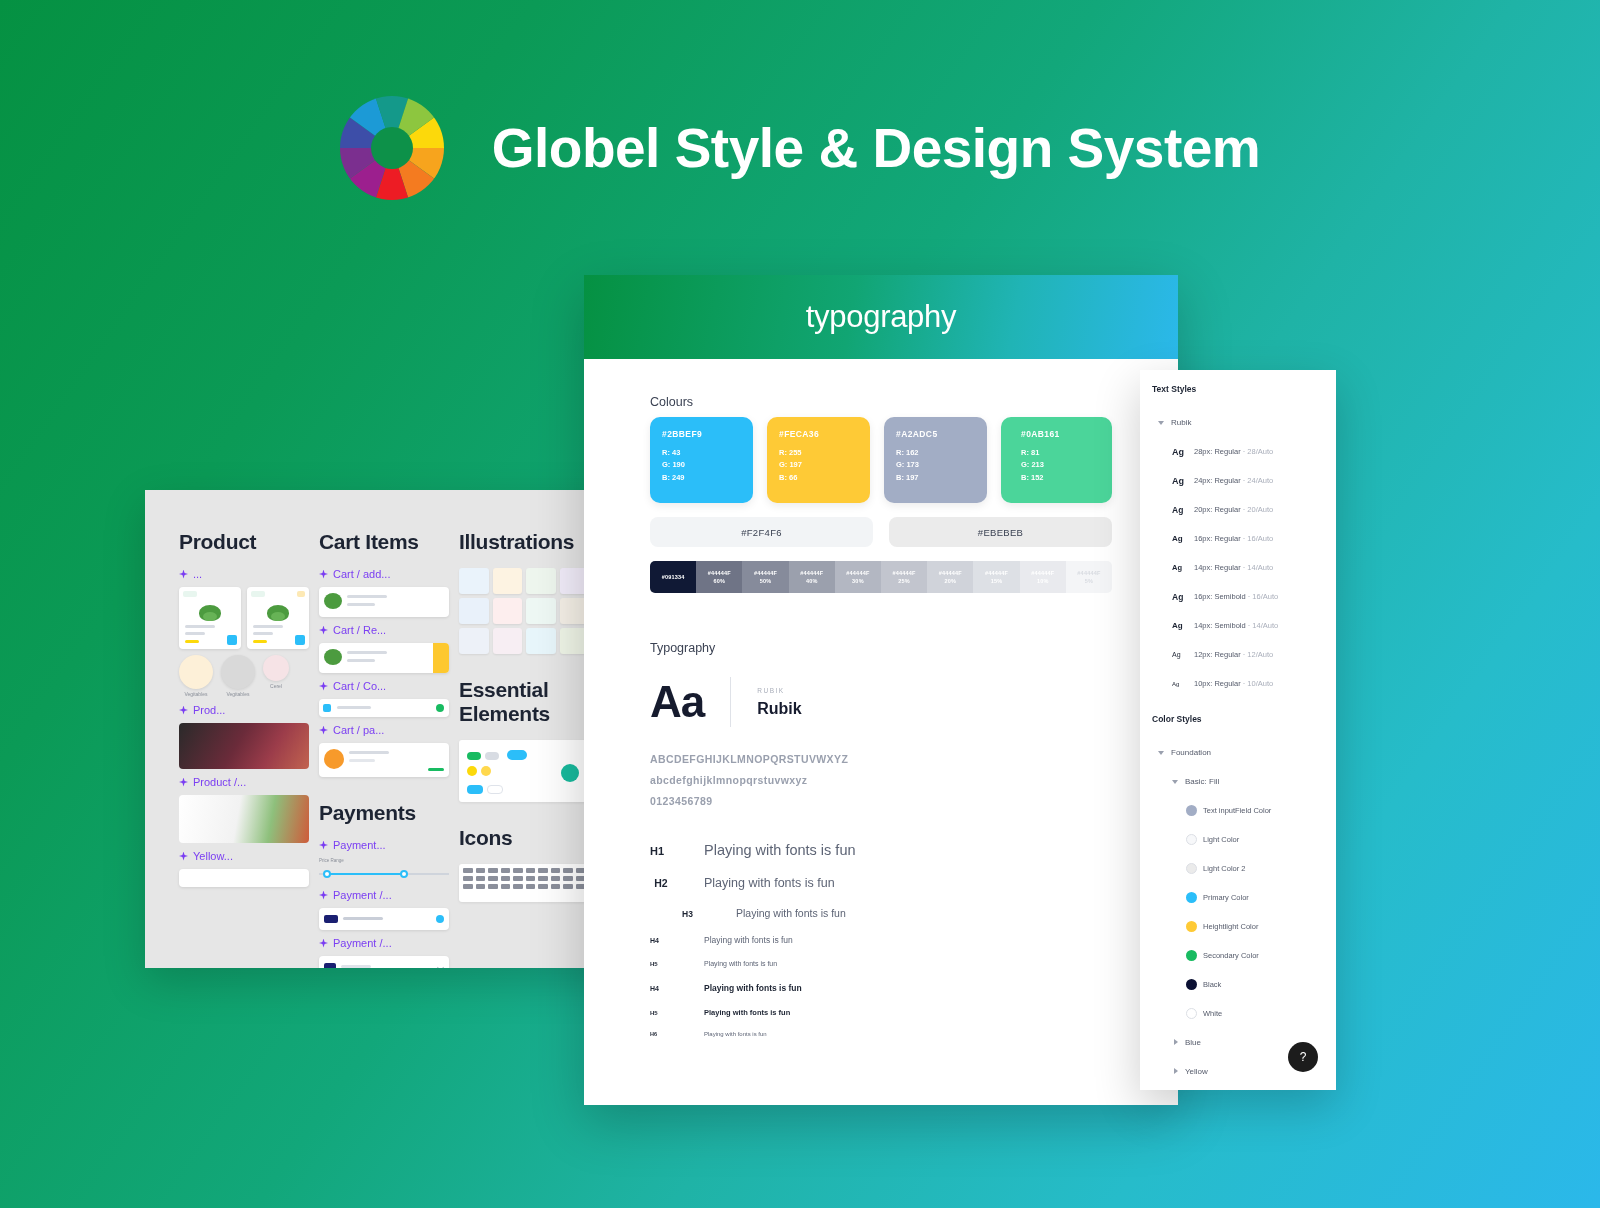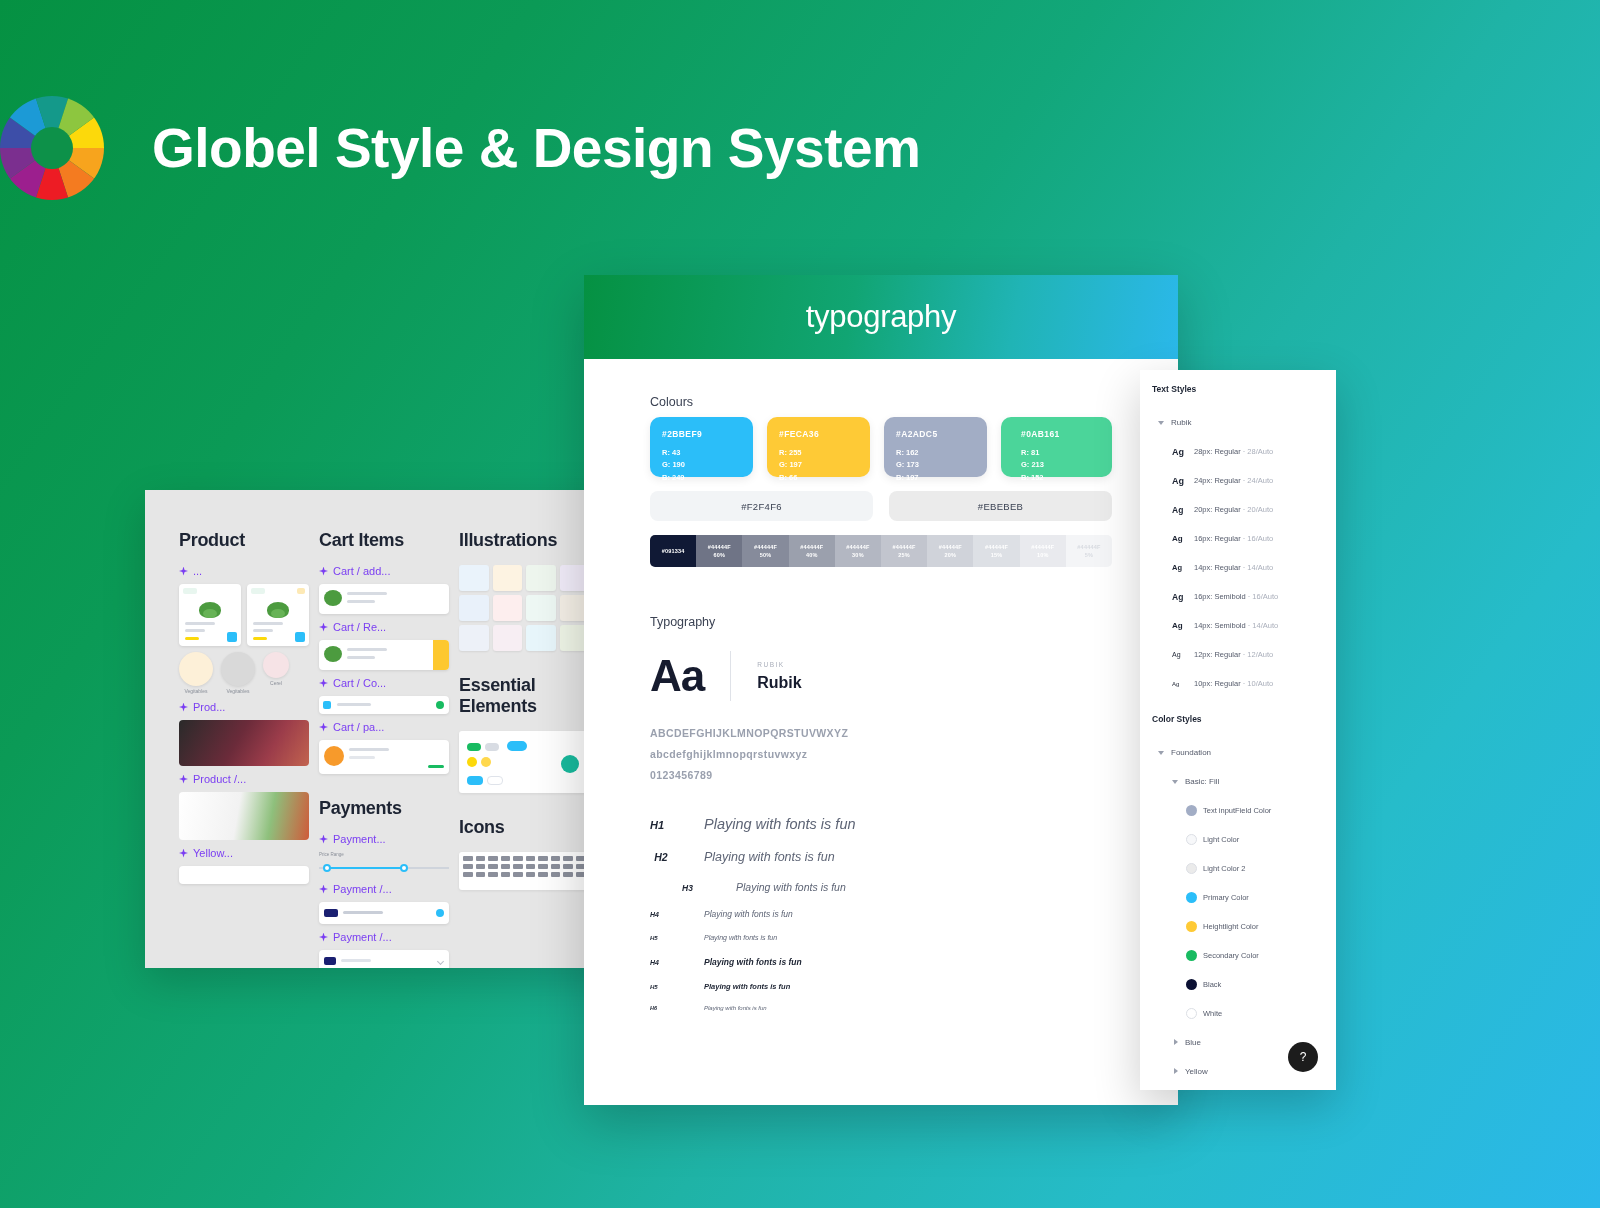--- a/index.html
+++ b/index.html
@@ -12,20 +12,21 @@
     background: linear-gradient(125deg, #059142 0%, #0b9a56 22%, #12a77a 45%, #1fb3a6 62%, #26bcca 80%, #2bb8ea 100%);
     position: relative;
   }
 
   
   .header {
     position: absolute;
     top: 96px; left: 0; right: 0;
     display: flex;
     align-items: center;
+    justify-content: center;
     gap: 48px;
   }
   .logo-wheel {
     width: 104px; height: 104px;
     border-radius: 50%;
     position: relative;
     overflow: hidden;
     flex: 0 0 auto;
   }
   .logo-wheel .seg {
@@ -58,21 +59,21 @@
     left: 145px; top: 490px;
     width: 478px; height: 478px;
     background: #e6e6e6;
     box-shadow: 0 14px 40px rgba(0,0,0,.18);
     padding: 40px 34px;
     overflow: hidden;
   }
   .comp-cols { display: flex; gap: 10px; }
   .comp-col { flex: 1; min-width: 0; }
   .comp-h {
-    font-size: 18px; font-weight: bold; color: #1d2433;
+    font-size: 21px; font-weight: bold; color: #1d2433;
     margin-bottom: 14px; letter-spacing: -0.3px;
   }
   .comp-h.second { margin-top: 24px; }
   .comp-item {
     display: flex; align-items: center; gap: 5px;
     margin: 7px 0;
   }
   .diamond {
     width: 9px; height: 9px; flex: 0 0 auto;
     background: #7b3ff2;
@@ -126,21 +127,21 @@
     height: 84px;
     background: linear-gradient(100deg,#059142 0%,#11a573 45%,#20b4b5 72%,#2bb8ea 100%);
     display:flex; align-items:center; justify-content:center;
   }
   .typo-banner span { color:#fff; font-size:31px; letter-spacing:-0.3px; }
   .typo-body { padding: 36px 66px 0; background:#fff; height: calc(100% - 84px); }
   .sec-label { font-size: 12.5px; color:#3b4253; margin-bottom: 8px; }
 
   .swatches { display:flex; gap:14px; }
   .swatch {
-    flex:1; height:60px; border-radius:10px;
+    flex:1; height:86px; border-radius:10px;
     padding:12px 12px 0; color:#ffffff;
     box-shadow: 0 3px 8px rgba(0,0,0,.08);
   }
   .swatch .hex { font-size:8.5px; font-weight:bold; letter-spacing:.4px; margin-bottom:8px; }
   .swatch .rgb { font-size:7.5px; font-weight:bold; line-height:1.65; }
 
   .lightbars { display:flex; gap:16px; margin-top:14px; }
   .lightbar {
     flex:1; height:30px; border-radius:8px;
     display:flex; align-items:center; justify-content:center;
@@ -155,21 +156,21 @@
   }
 
   .typo-head { font-size:12.5px; color:#3b4253; margin:48px 0 22px; }
   .aa-row { display:flex; align-items:center; gap:26px; margin-bottom:22px; }
   .aa { font-size:44px; font-weight:bold; color:#161b2e; letter-spacing:-1px; line-height:1; }
   .aa-div { width:1px; height:50px; background:#dfe2e8; }
   .aa-meta .fam { font-size:6.5px; color:#a9aeba; letter-spacing:1.5px; margin-bottom:6px; }
   .aa-meta .name { font-size:16px; font-weight:bold; color:#161b2e; }
   .alpha { font-size:10.5px; font-weight:bold; color:#9aa0ae; line-height:2; letter-spacing:.4px; }
 
-  .hrow { display:flex; align-items:baseline; gap:32px;font-style:italic; }
+  .hrow { display:flex; align-items:baseline; gap:32px; }
   .hrow .tag-h { width:22px; font-weight:bold; color:#1d2433; flex:0 0 22px; }
   .hrow .sample { color:#5d6475; }
   .h1 { margin-top:30px; } .h1 .tag-h{font-size:11px;} .h1 .sample{font-size:14.5px;}
   .h2 { margin-top:18px;text-align:center; } .h2 .tag-h{font-size:10.5px;} .h2 .sample{font-size:12.5px;}
   .h3 { margin-top:17px; } .h3 .tag-h{font-size:8.5px;margin-left:32px;} .h3 .sample{font-size:10.5px;}
   .h4 { margin-top:16px; } .h4 .tag-h{font-size:7px;} .h4 .sample{font-size:8.5px;}
   .h5 { margin-top:15px; } .h5 .tag-h{font-size:6px;} .h5 .sample{font-size:7px;}
   .h4b { margin-top:16px; } .h4b .tag-h{font-size:7px;} .h4b .sample{font-size:8.5px; font-weight:bold; color:#1d2433;}
   .h5b { margin-top:15px; } .h5b .tag-h{font-size:6px;} .h5b .sample{font-size:7.5px; font-weight:bold; color:#1d2433;}
   .h6 { margin-top:14px; } .h6 .tag-h{font-size:5.5px;} .h6 .sample{font-size:6px;}

